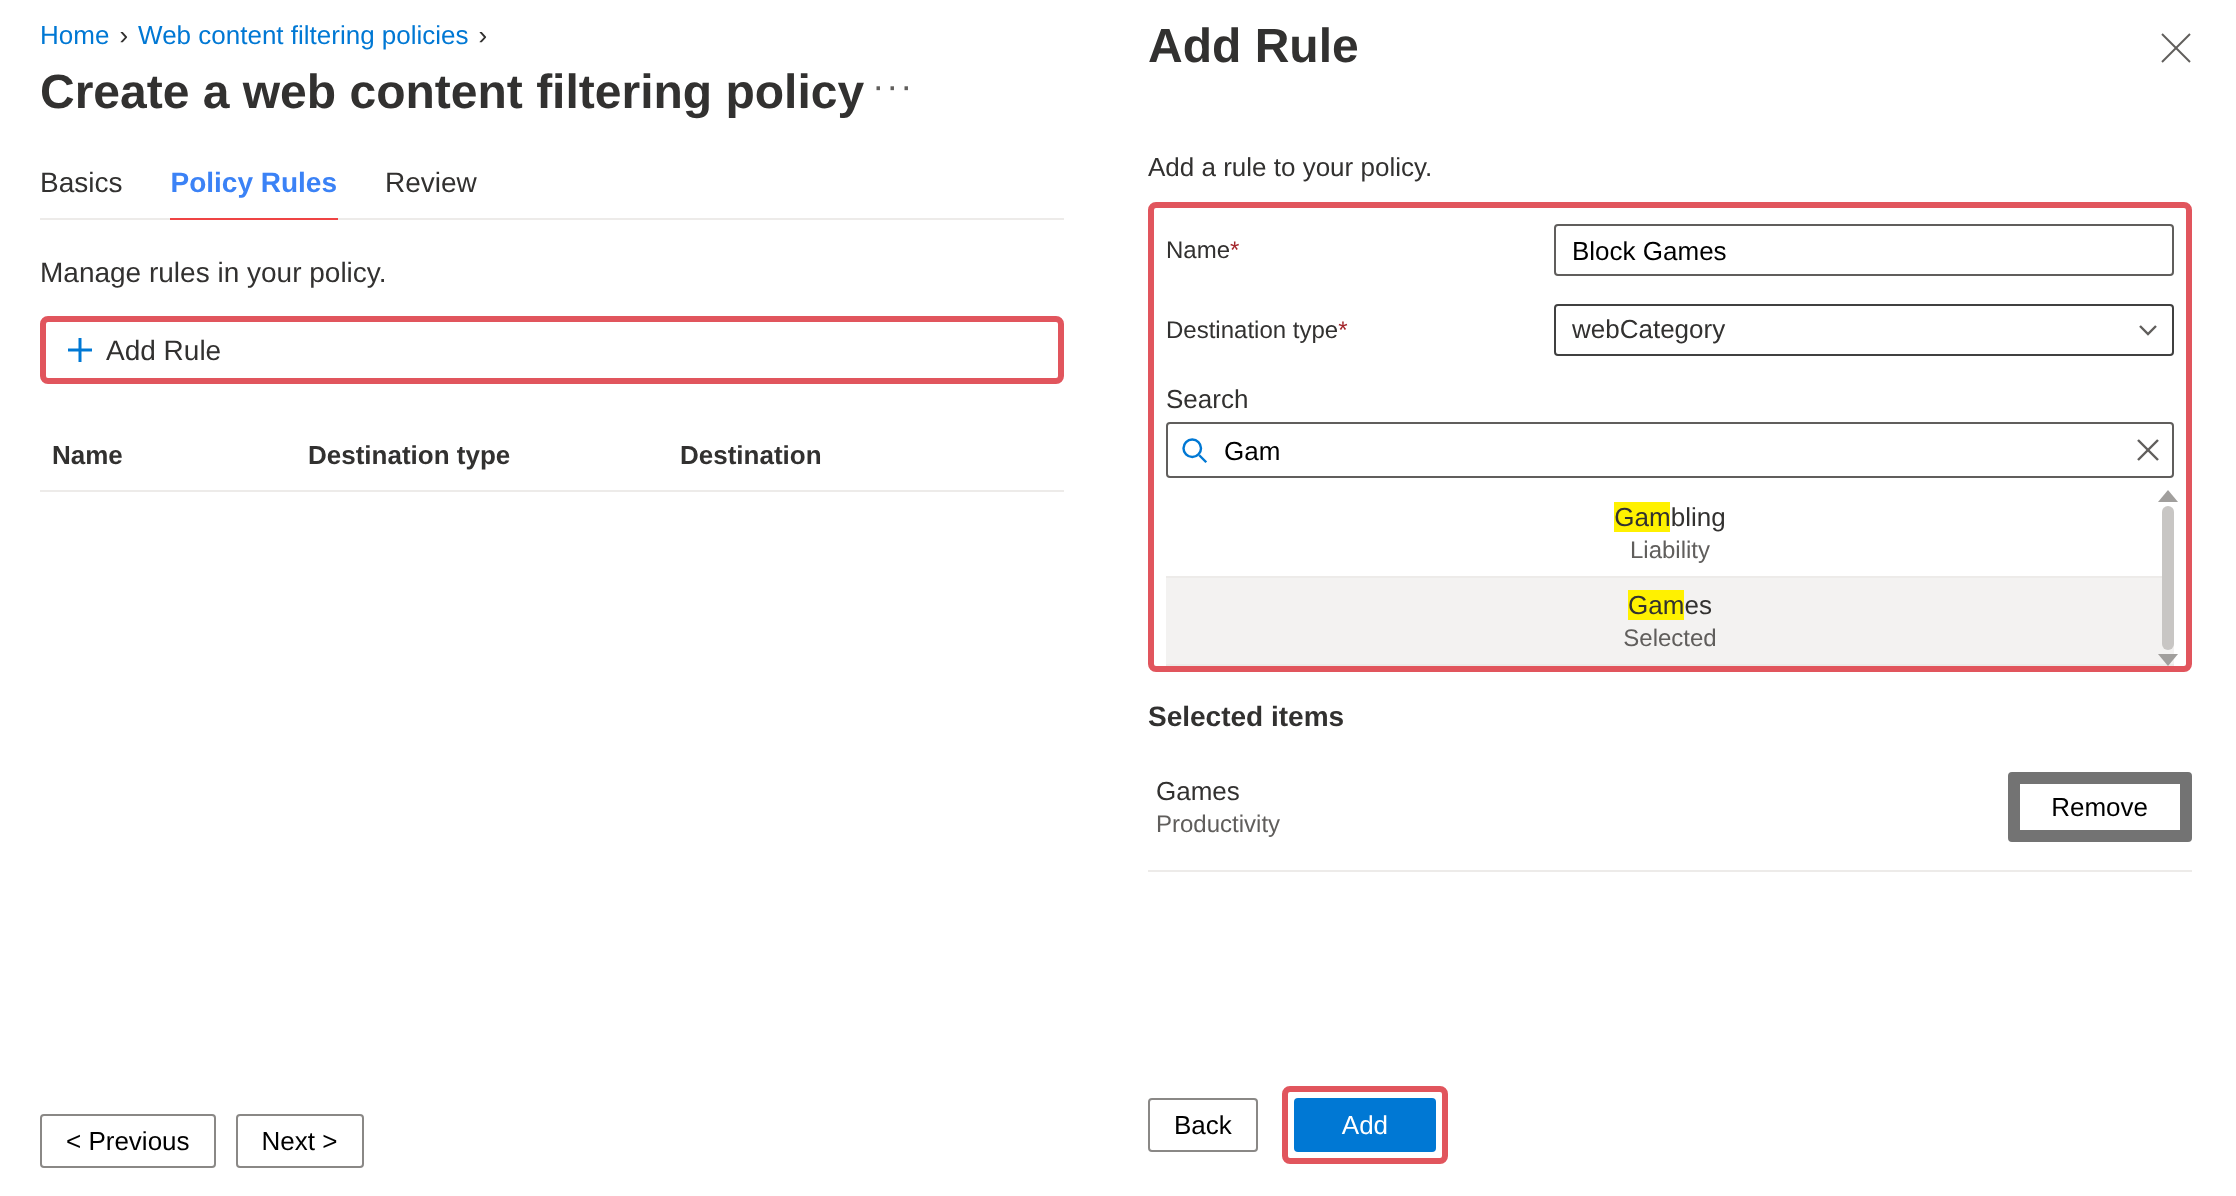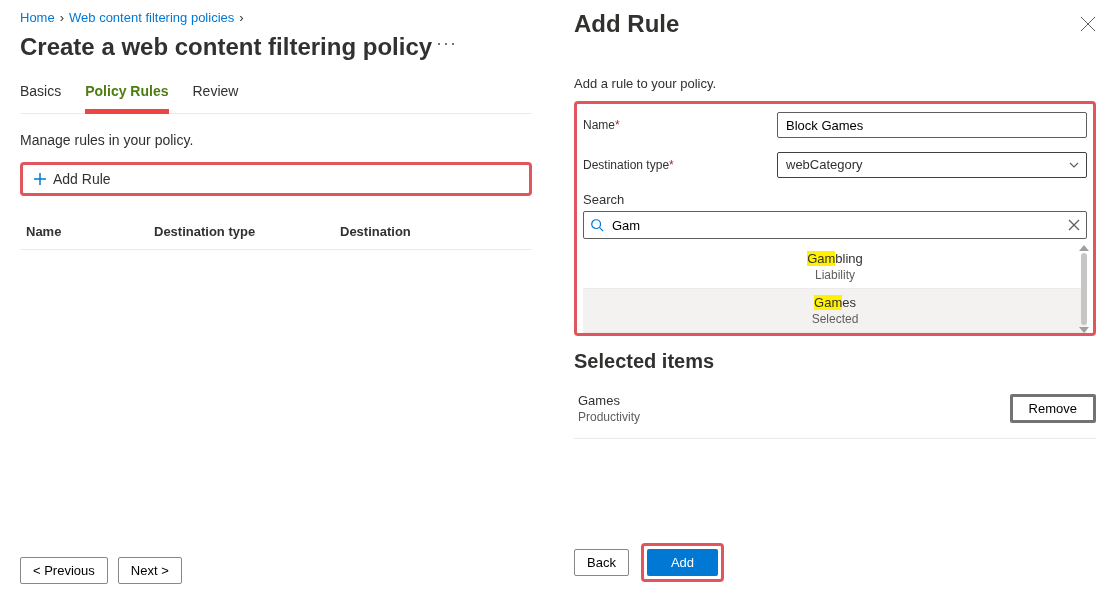--- a/index.html
+++ b/index.html
@@ -9,21 +9,21 @@
   
   .left { width: 552px; padding: 10px 20px 0 20px; position: relative; display: flex; flex-direction: column; }
   .breadcrumb { font-size: 13px; display: flex; gap: 5px; margin-bottom: 8px; }
   .breadcrumb .bclink { color: #0078d4; cursor: pointer; }
   .breadcrumb .sep { color: #323130; }
   .page-title-row { display: flex; align-items: flex-start; gap: 4px; margin-bottom: 22px; }
   .page-title { font-size: 24px; font-weight: 600; }
   .ellipsis { font-size: 18px; color: #605e5c; cursor: pointer; letter-spacing: 1px; }
   .tabs { display: flex; gap: 24px; border-bottom: 1px solid #edebe9; margin-bottom: 18px; }
   .tab { padding: 0 0 10px 0; cursor: pointer; font-size: 14px; color: #323130; }
-  .tab.active { color: #4d7c0f; font-weight: 600; border-bottom: 5px solid #ef4444; margin-bottom: -1px; }
+  .tab.active { color: #3b82f6; font-weight: 600; border-bottom: 1px solid #ef4444; margin-bottom: -1px; }
   .desc { font-size: 14px; margin-bottom: 14px; }
   .addrule-btn { display: inline-flex; align-items: center; gap: 6px; padding: 6px 10px; cursor: pointer; font-size: 14px; }
   .addrule-wrap { border: 3px solid #e1555d; border-radius: 4px; display: inline-block; margin-bottom: 18px; }
   .plus-icon { width: 14px; height: 14px; stroke: #0078d4; stroke-width: 1.5; }
   .table-head { display: flex; font-weight: 600; font-size: 13px; padding: 10px 6px; border-bottom: 1px solid #edebe9; }
   .col-name { width: 128px; }
   .col-dtype { width: 186px; }
   .col-dest { flex: 1; }
   .left-footer { margin-top: auto; padding: 14px 0; display: flex; gap: 10px; }
   .btn-outline { border: 1px solid #8a8886; background: #fff; padding: 5px 12px; font-size: 13px; cursor: pointer; border-radius: 2px; }
@@ -53,26 +53,26 @@
   .result-item.selected { background: #f3f2f1; }
   .result-item .rtitle { }
   .result-item .rsub { color: #605e5c; font-size: 12px; margin-top: 2px; }
   .hl { background: #fff100; }
   .scroll-ind { position: absolute; right: -2px; top: 0; bottom: 0; width: 10px; display: flex; flex-direction: column; align-items: center; justify-content: space-between; }
   .tri-up, .tri-down { width: 0; height: 0; border-left: 5px solid transparent; border-right: 5px solid transparent; }
   .tri-up { border-bottom: 6px solid #a19f9d; }
   .tri-down { border-top: 6px solid #a19f9d; }
   .scroll-thumb { width: 6px; flex: 1; background: #c8c6c4; border-radius: 3px; margin: 2px 0; }
 
-  .sel-items-h { font-weight: 700; font-size: 20px; margin-bottom: 14px; }
+  .sel-items-h { font-weight: 700; font-size: 14px; margin-bottom: 14px; }
   .sel-item { display: flex; align-items: center; padding: 6px 0 14px 4px; border-bottom: 1px solid #edebe9; }
   .sel-text { flex: 1; }
   .sel-title { font-size: 13px; }
   .sel-sub { color: #605e5c; font-size: 12px; margin-top: 2px; }
-  .remove-btn { border: 3px solid #737373; background: #fff; padding: 4px 16px; font-size: 13px; cursor: pointer; border-radius: 2px; }
+  .remove-btn { border: 6px solid #737373; background: #fff; padding: 4px 16px; font-size: 13px; cursor: pointer; border-radius: 2px; }
 
   .right-footer { padding: 16px 0; display: flex; gap: 12px; align-items: center; }
   .btn-primary { background: #0078d4; color: #fff; border: none; padding: 6px 24px; font-size: 13px; cursor: pointer; border-radius: 2px; }
   .btn-primary-wrap { border: 3px solid #e1555d; border-radius: 4px; padding: 3px; display: inline-block; }
 </style>
 </head>
 <body>
 
 <div class="left">
   <div class="breadcrumb">

